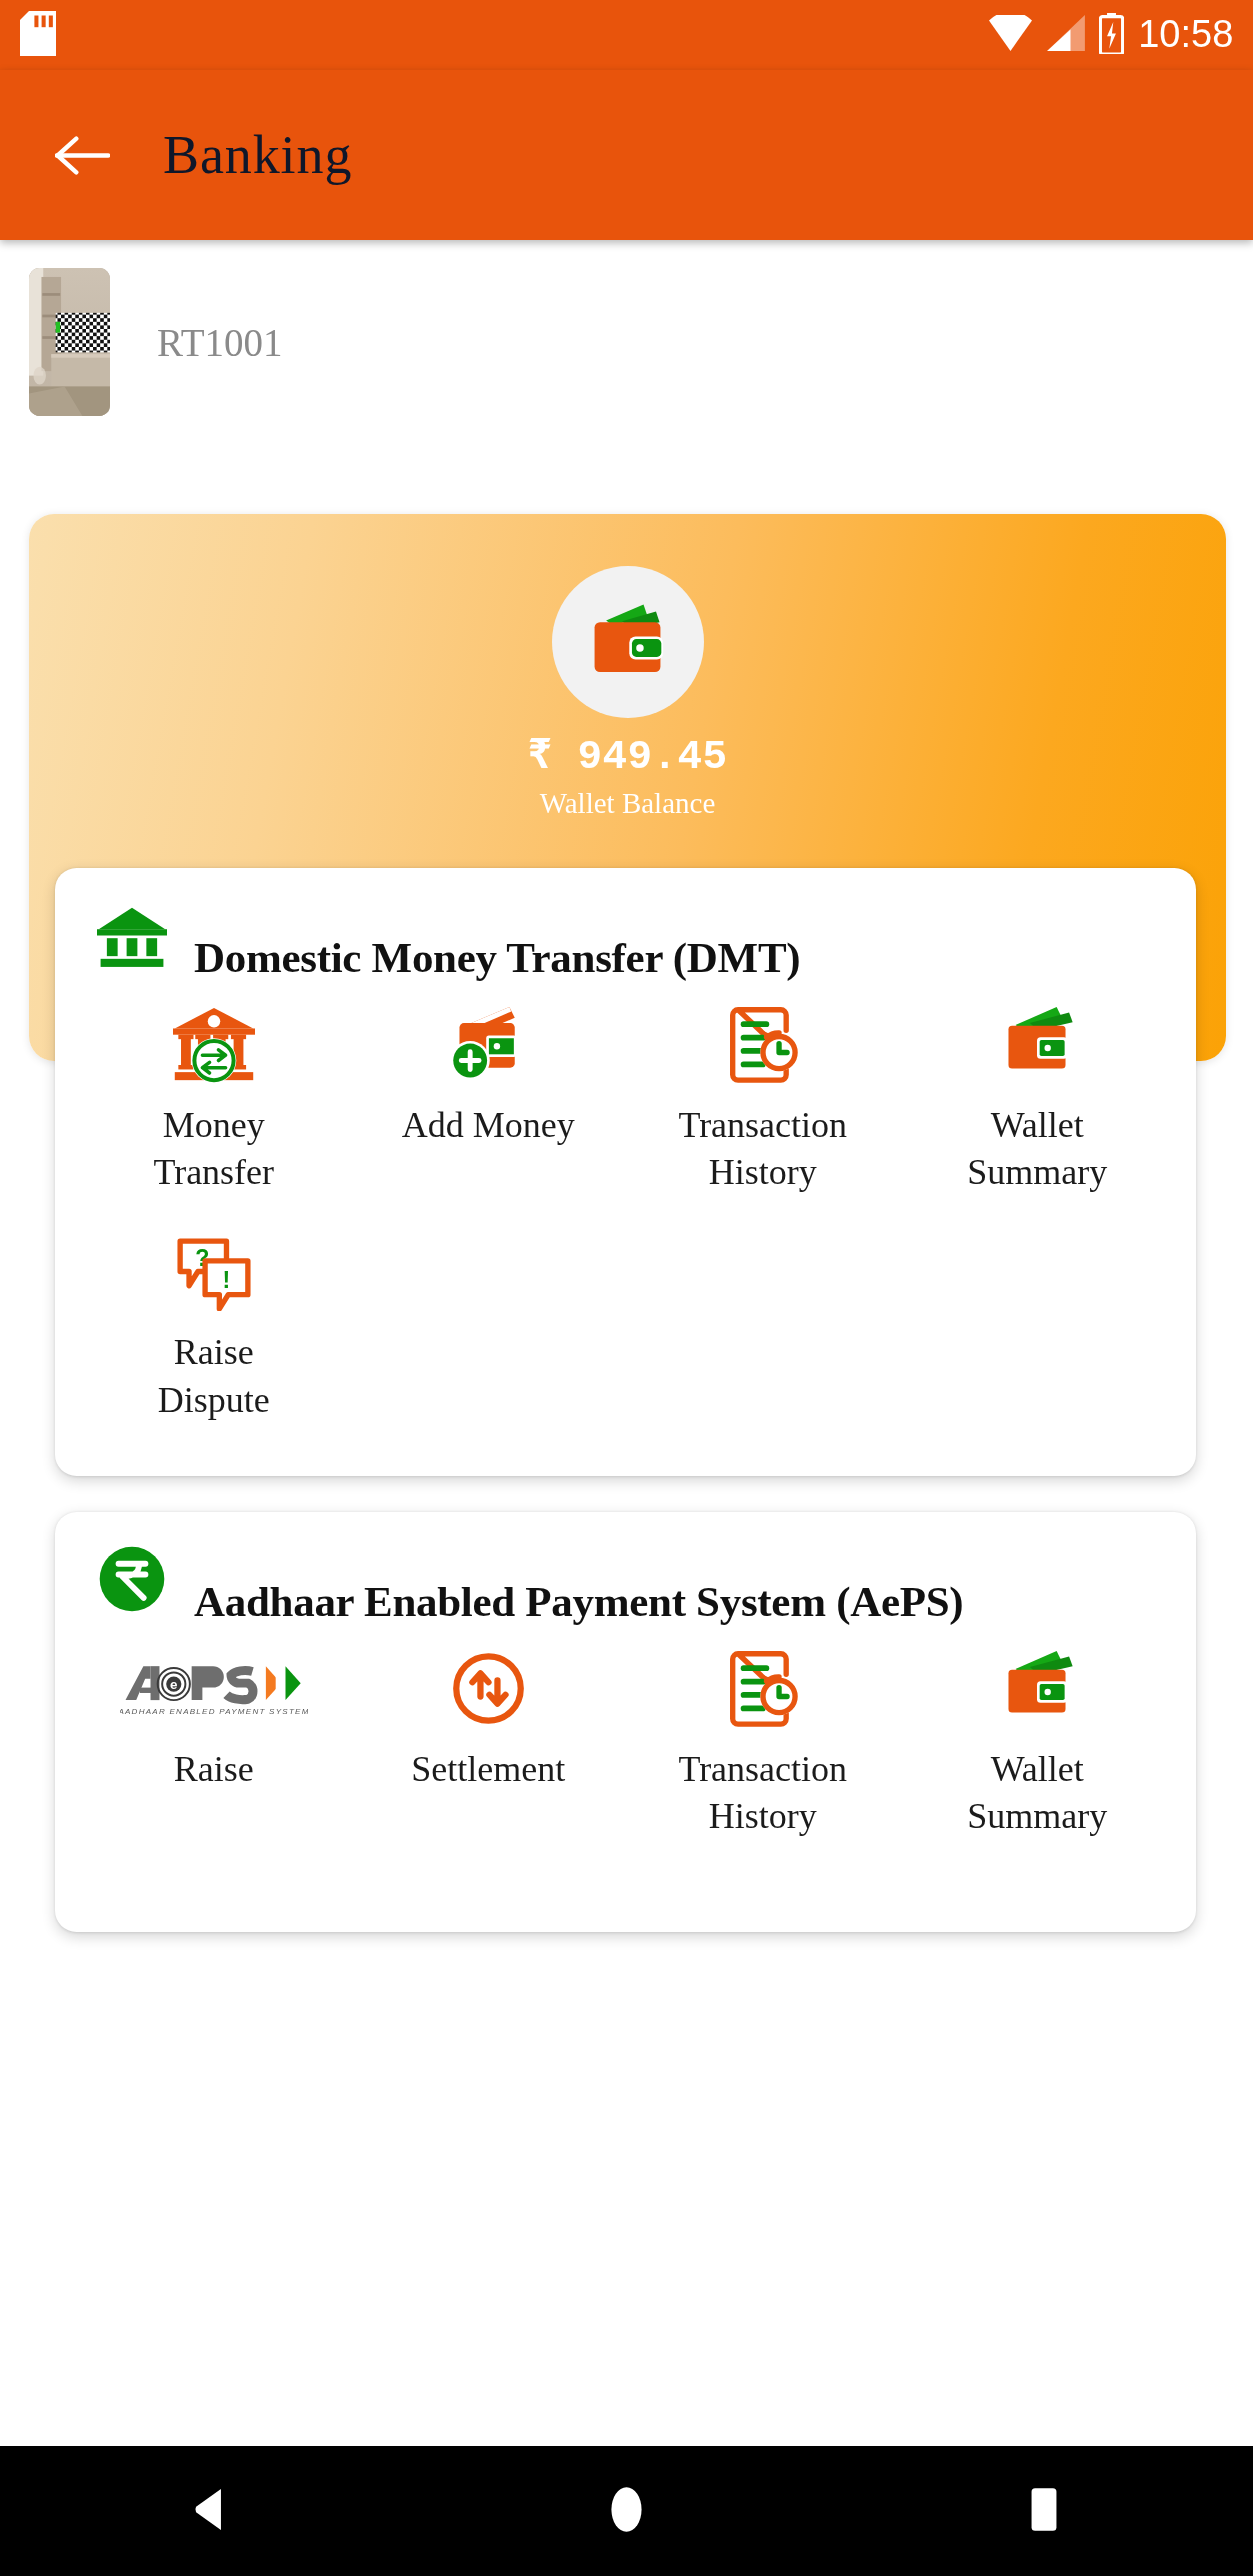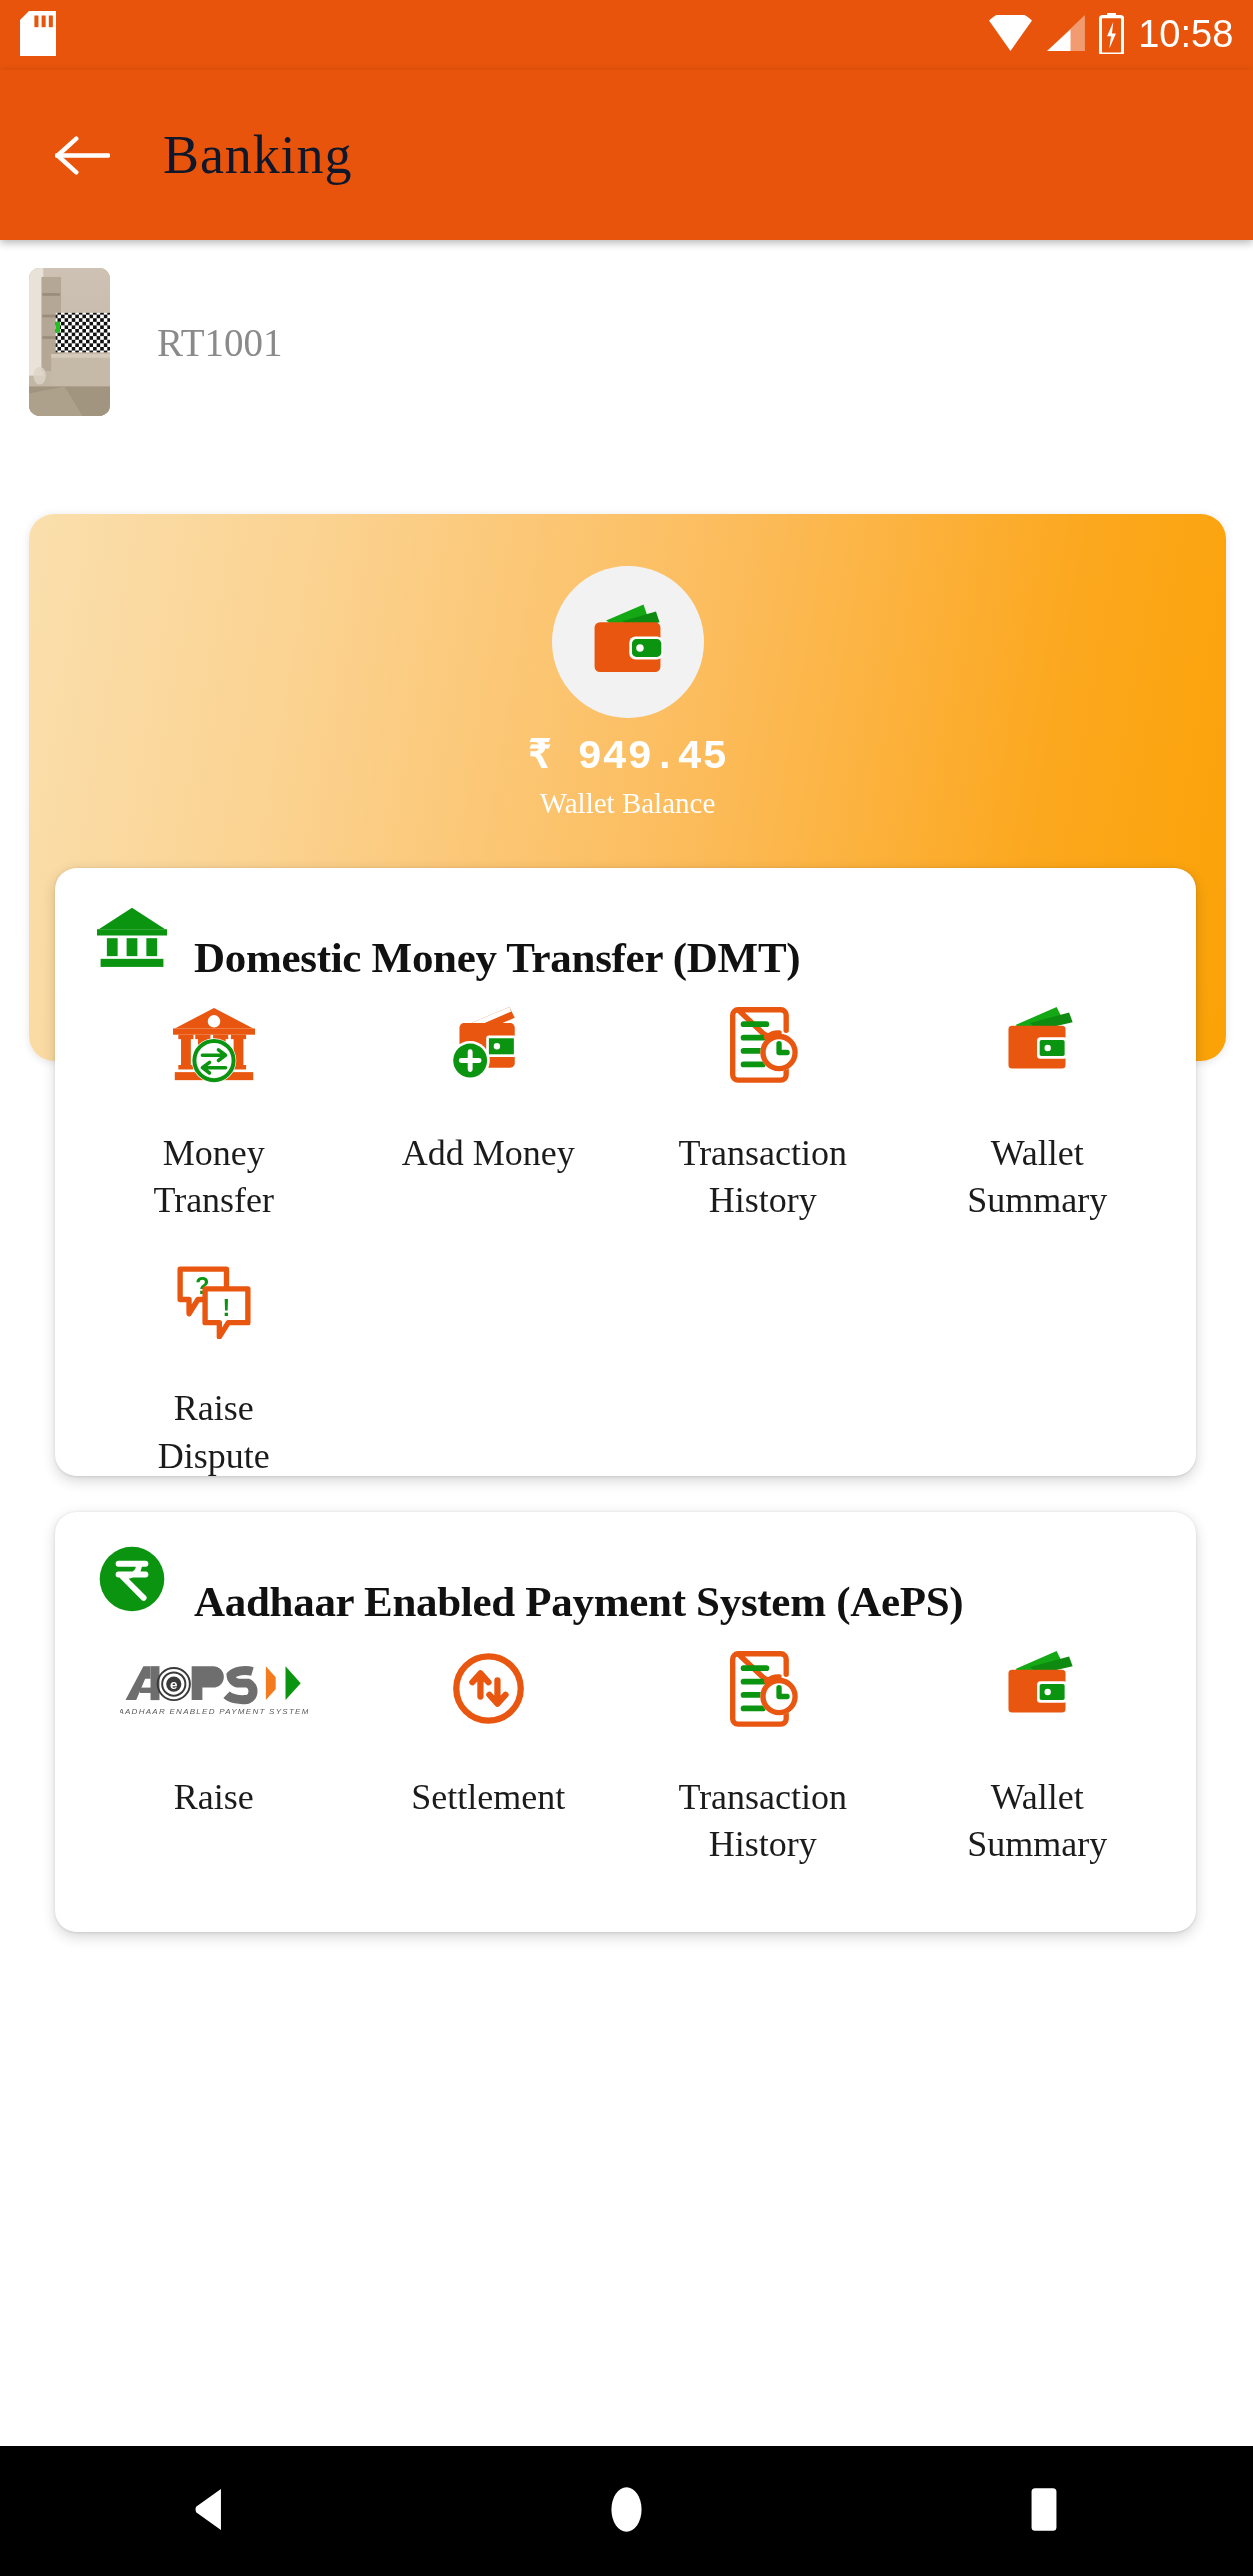--- a/index.html
+++ b/index.html
@@ -206,21 +206,20 @@
     padding: 12.5px 21.5px 0 21.5px;
   }
   .grid-item {
     width: 25%;
     display: flex;
     flex-direction: column;
     align-items: center;
     padding-top: 23px;
     padding-bottom: 9px;
     cursor: pointer;
-    gap: 28px;
   }
   .grid-icon {
     width: 86px;
     height: 86px;
     display: flex;
     align-items: center;
     justify-content: center;
   }
   .grid-label {
     margin-top: 14.3px;

